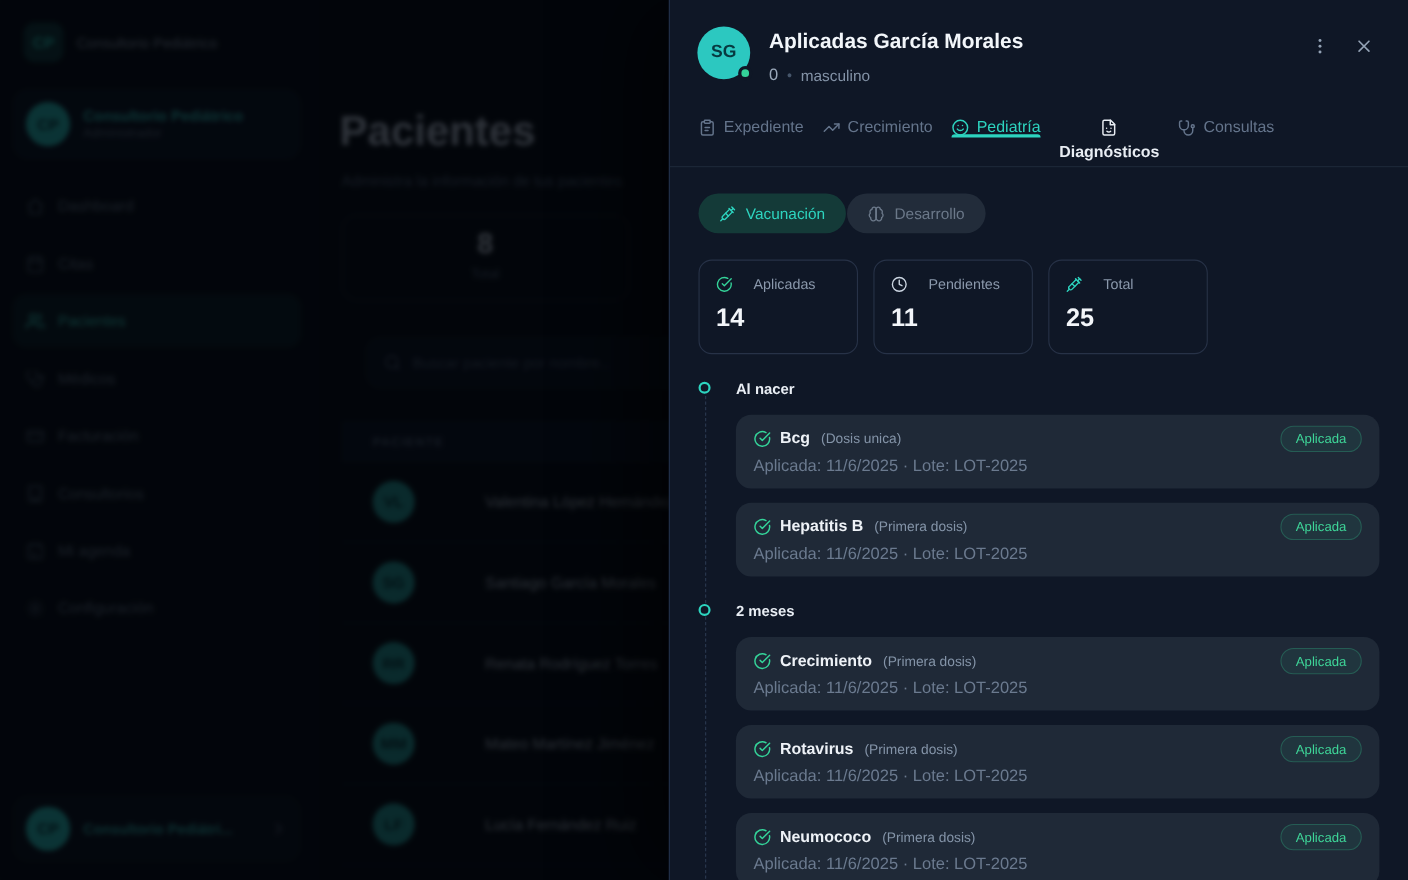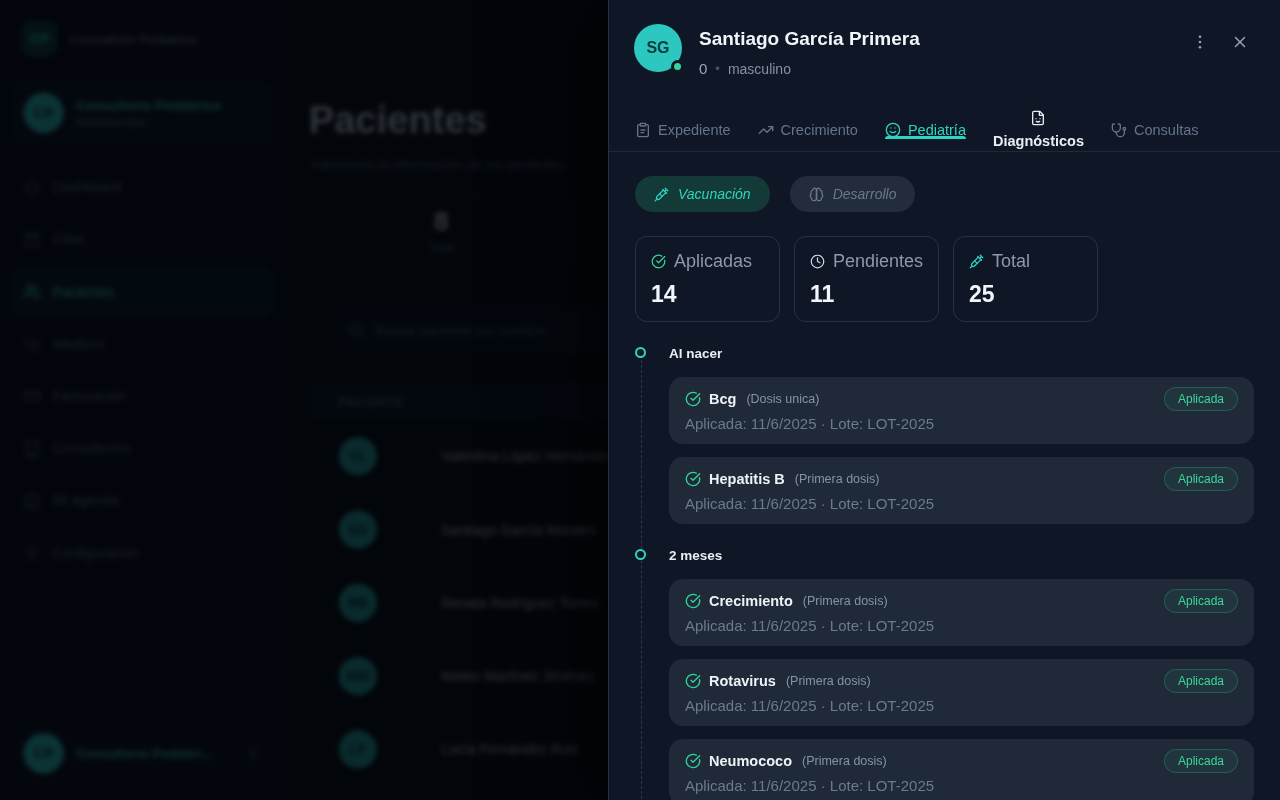--- a/index.html
+++ b/index.html
@@ -67,40 +67,40 @@
     background:#34d399; border:3px solid #0f1726; }
   .d-name { position:absolute; left:90px; top:28px; font-size:19px; font-weight:800; color:#f2f6fa; }
   .d-subline { position:absolute; left:90px; top:60px; display:flex; align-items:center; gap:8px; }
   .d-age { color:#9aa8ba; font-size:15px; }
   .d-dot { color:#46566b; font-size:13px; }
   .d-gender { color:#8392a6; font-size:14px; }
   .d-actions { position:absolute; right:28px; top:30px; display:flex; gap:16px; }
   .icon-btn { width:24px; height:24px; color:#93a2b5; display:flex; align-items:center; justify-content:center; }
   .icon-btn .ico { width:18px; height:18px; }
 
-  .tabs { display:flex; align-items:center; height:44px; padding:0 26px; gap:27px;
+  .tabs { display:flex; align-items:flex-start; height:44px; padding:0 26px; gap:17px;
     border-bottom:1px solid #1d2939; }
   .tab { position:relative; display:flex; align-items:center; gap:7px; color:#64748b; font-size:14.5px; }
   .tab .ico { width:16px; height:16px; }
   .tab[data-state="active"] { color:#2dd4bf; }
   .tab[data-state="active"]::after { content:""; position:absolute; left:0; right:0; bottom:-1px;
     height:3px; background:#2dd4bf; border-radius:3px 3px 0 0; }
   .tab[data-state="highlight"] { color:#e8edf3; font-weight:700;flex-direction:column; }
 
   .d-content { position:absolute; left:0; right:0; top:152px; bottom:0; padding:24px 26px; overflow:hidden; }
-  .pills { display:flex; gap:20px;font-style:italic; }
+  .pills { display:flex; gap:1px; }
   .pill { height:36px; border-radius:999px; display:inline-flex; align-items:center; gap:9px;
     padding:0 19px; font-size:14px; }
   .pill .ico { width:15px; height:15px; }
   .pill[data-active="true"] { background:#143a38; color:#2dd4bf; }
   .pill[data-active="false"] { background:#222c3a; color:#6b7889; }
 
   .stats { display:flex; gap:14px; margin-top:24px; }
   .stat { width:145px; height:86px; border:1px solid #273247; border-radius:12px; padding:14px 15px; }
-  .stat-head { display:flex; align-items:center; gap:8px; color:#8b99ac; font-size:18px;text-align:right; }
+  .stat-head { display:flex; align-items:center; gap:19px; color:#8b99ac; font-size:13px;text-align:right; }
   .stat-head .ico { width:15px; height:15px; }
   .stat-value { margin-top:9px; font-size:23px; font-weight:800; color:#f2f5f9; }
 
   .timeline { position:relative; margin-top:24px; }
   .tl-line { position:absolute; left:6px; top:14px; height:900px; border-left:1.5px dashed #2b3950; }
   .tl-group { position:relative; padding-left:34px; }
   .tl-group + .tl-group { margin-top:24px; }
   .tl-marker { position:absolute; left:0; top:1px; width:11px; height:11px; border:2.5px solid #2dd4bf;
     border-radius:50%; background:#0f1726; }
   .tl-label { color:#e9eef4; font-size:13.5px; font-weight:700; height:18px; }
@@ -271,21 +271,21 @@
     </main>
   </div>
   <div class="scrim"></div>
 
   <section class="drawer">
     <header class="d-header">
       <div class="avatar d-avatar">
         <span>SG</span>
         <span class="status-dot"></span>
       </div>
-      <div class="d-name">Santiago García Primera</div>
+      <div class="d-name">Aplicadas García Morales</div>
       <div class="d-subline">
         <span class="d-age">0</span>
         <span class="d-dot">•</span>
         <span class="d-gender">masculino</span>
       </div>
       <div class="d-actions">
         <span class="icon-btn">
             <span class="ico">
               <svg viewBox="0 0 24 24" fill="currentColor" stroke="none" stroke-width="2" stroke-linecap="round" stroke-linejoin="round">
                 <circle cx="12" cy="5" r="1.8"></circle>

